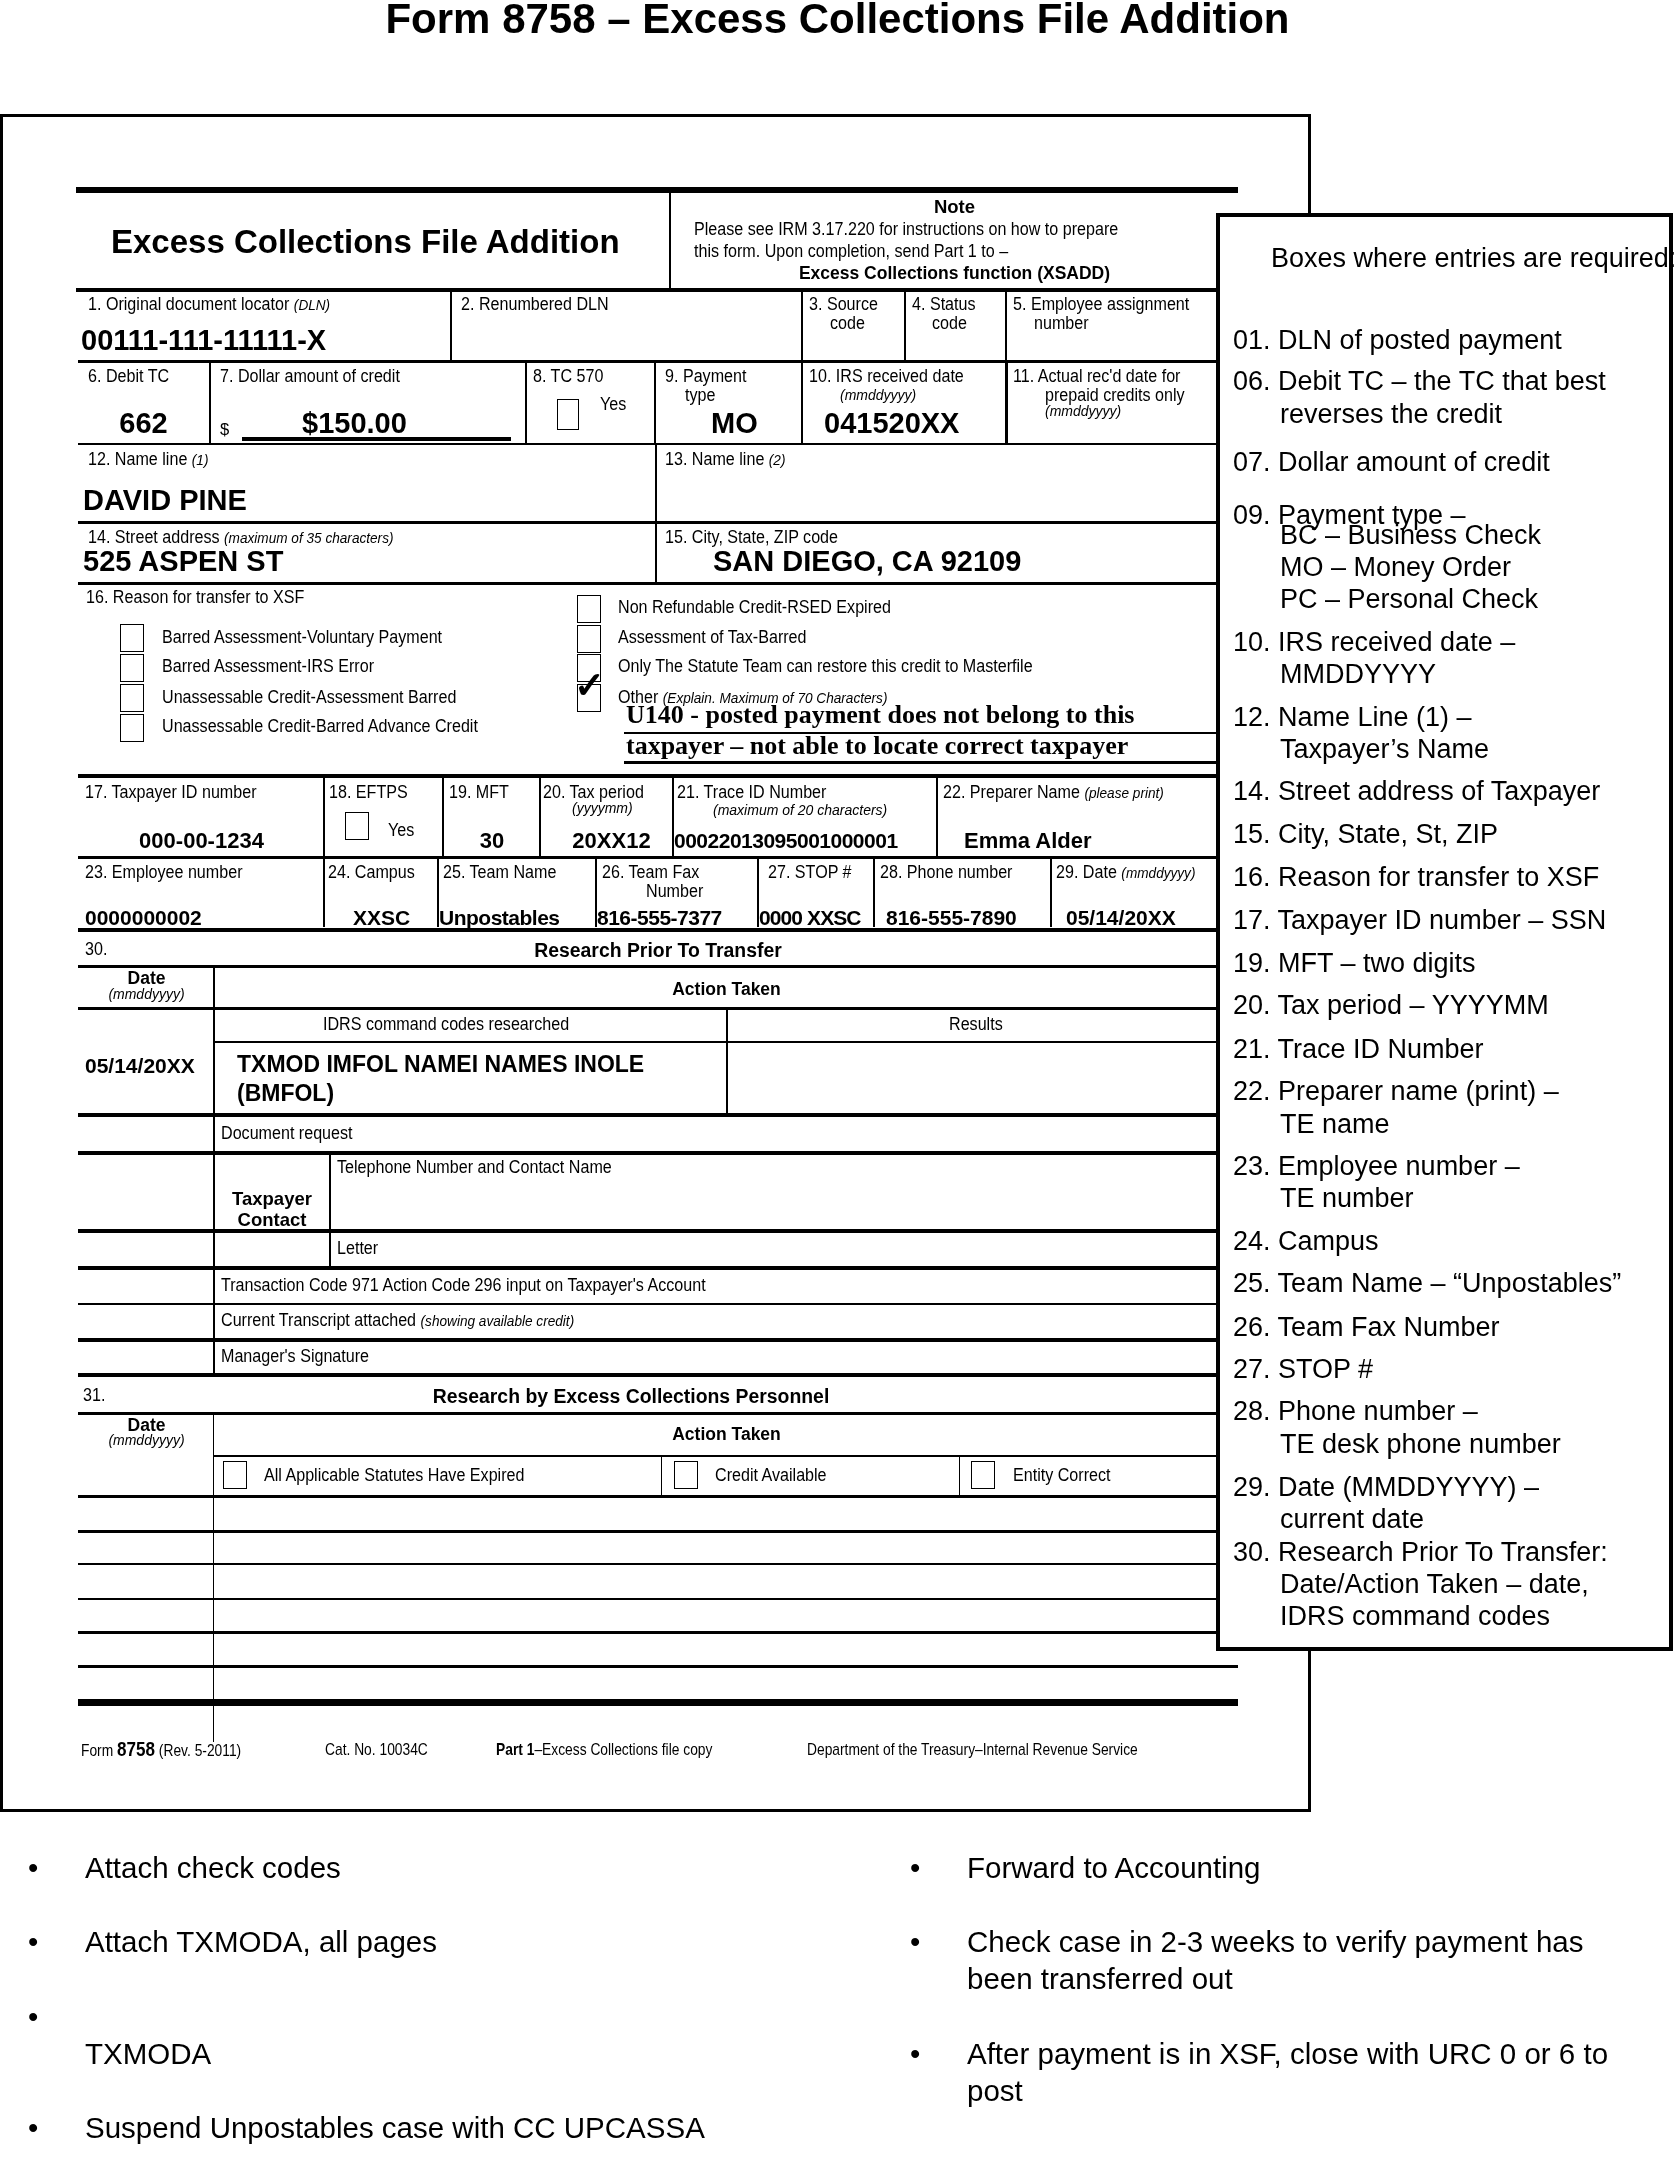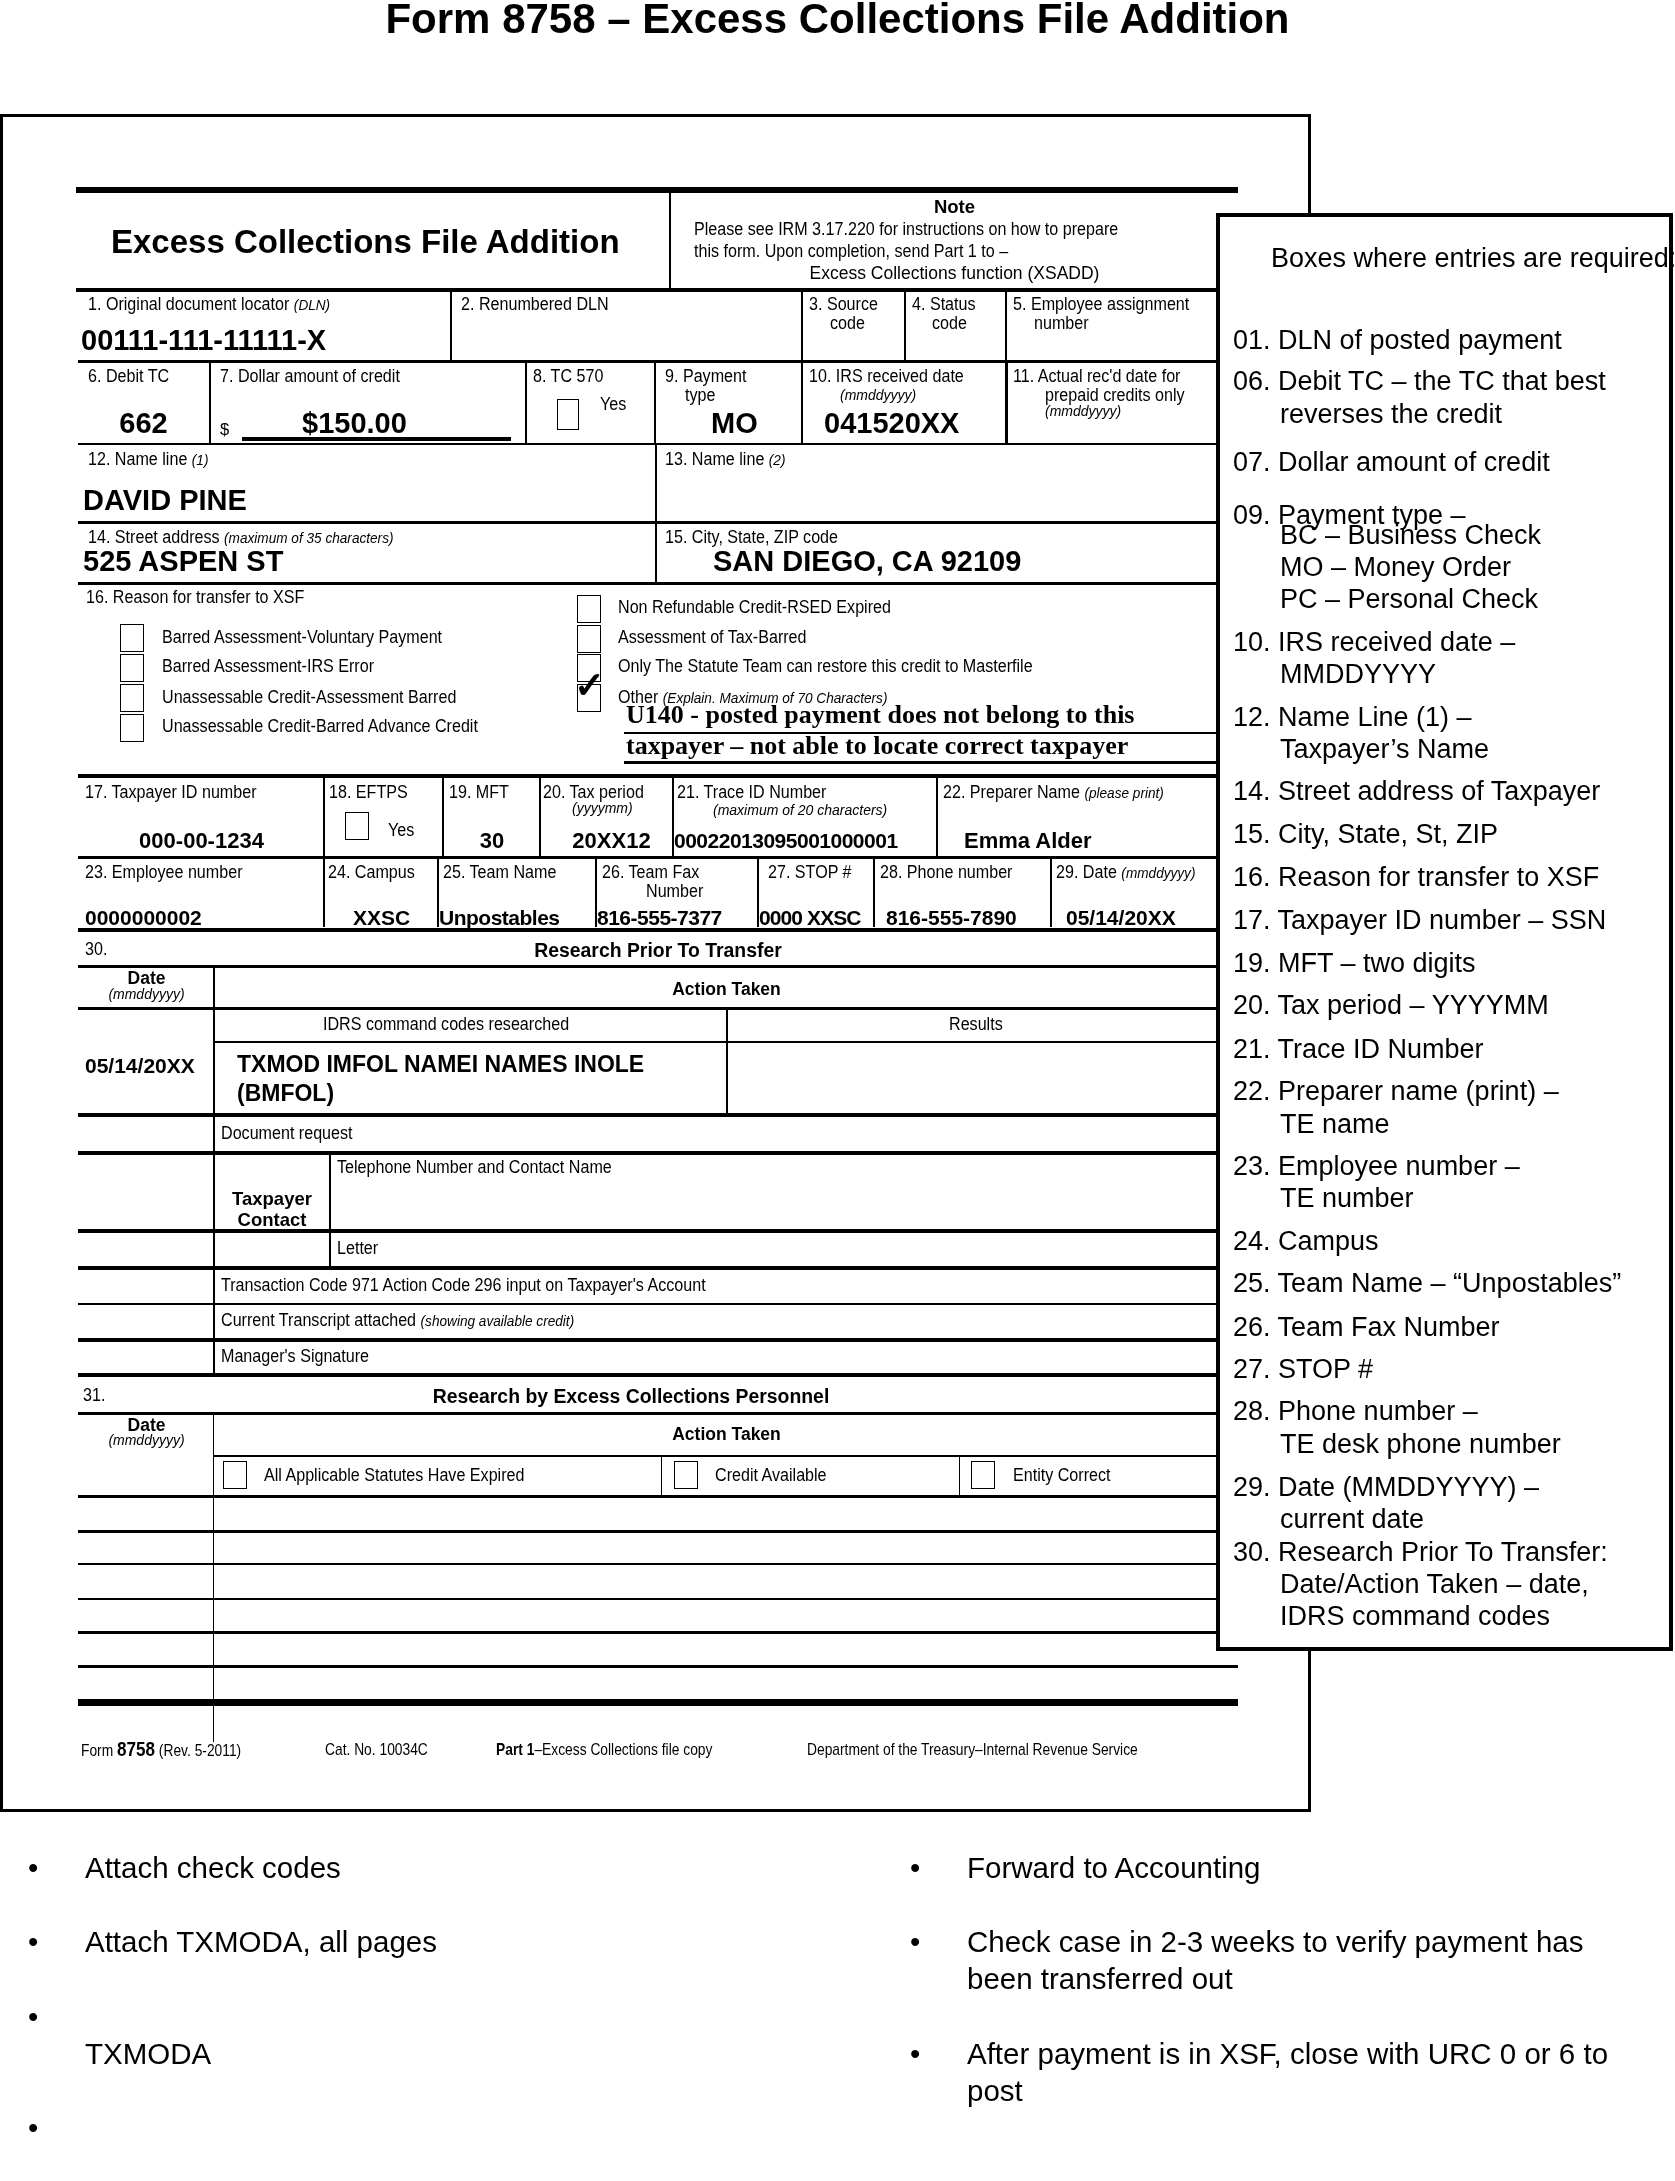--- a/index.html
+++ b/index.html
@@ -26,21 +26,21 @@
 
 <div>
 
   <div class="hl" style="left:76px; top:187px; width:1162px; height:5.5px;"></div>
   <div class="t" style="left:111px; top:224px; font-size:33px; font-weight:bold;">Excess Collections File Addition</div>
   <div class="vl" style="left:669px; top:193px; width:1.8px; height:96px;"></div>
   <div>
     <div class="t center" style="left:671px; width:567px; top:197px; font-size:18.5px; font-weight:bold;">Note</div>
     <div class="t lbl" style="left:694px; top:220px;">Please see IRM 3.17.220 for instructions on how to prepare</div>
     <div class="t lbl" style="left:694px; top:242px;">this form. Upon completion, send Part 1 to –</div>
-    <div class="t center" style="left:671px; width:567px; top:264px; font-size:17.5px; font-weight:normal;">Excess Collections function (XSADD)</div>
+    <div class="t center" style="left:671px; width:567px; top:264px; font-size:17.5px; font-weight:bold;">Excess Collections function (XSADD)</div>
   </div>
   <div class="hl" style="left:76px; top:288px; width:1162px; height:3.7px;"></div>
 
   <div>
     <div class="t lbl" style="left:88px; top:295px;"><span>1. Original document locator</span> <i>(DLN)</i></div>
     <div class="t val" style="left:81px; top:325px;">00111-111-11111-X</div>
   </div>
   <div class="vl" style="left:450px; top:292px; width:1.8px; height:68px;"></div>
   <div>
     <div class="t lbl" style="left:461px; top:295px;">2. Renumbered DLN</div>
@@ -416,21 +416,21 @@
   <div class="bullet" style="left:85px; top:1924px;">
     <span class="dot">•</span>
     <span>Attach TXMODA, all pages</span>
   </div>
   <div class="bullet" style="left:85px; top:1999px;">
     <span class="dot">•</span>
     <br><span>TXMODA</span>
   </div>
   <div class="bullet" style="left:85px; top:2110px;">
     <span class="dot">•</span>
-    <br>
+    <span>Suspend Unpostables case with CC UPCASSA</span><br>
   </div>
 </div>
 
 <div>
   <div class="bullet" style="left:967px; top:1850px;">
     <span class="dot">•</span>
     <span>Forward to Accounting</span>
   </div>
   <div class="bullet" style="left:967px; top:1924px;">
     <span class="dot">•</span>

